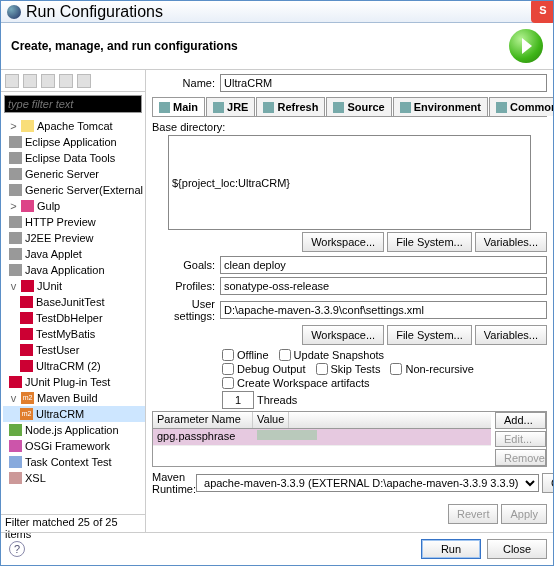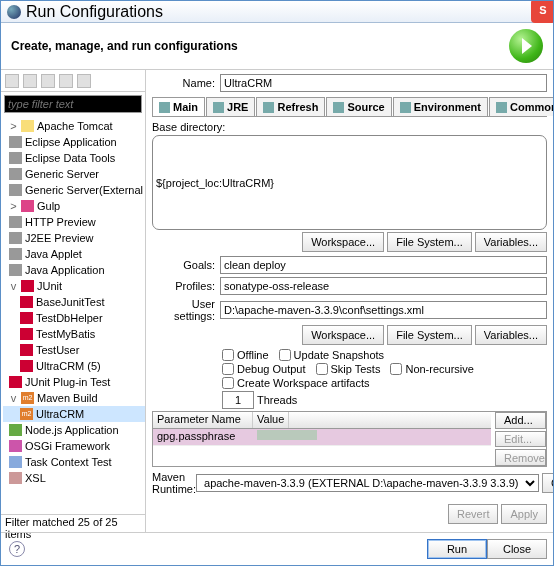--- a/index.html
+++ b/index.html
@@ -48,21 +48,21 @@
 .trow.sel { background:#e6c9e0; }
 .td { padding:1px 4px; }
 .td:first-child { width:100px; }
 .td.val { flex:1; }
 .mask { display:inline-block; width:60px; height:10px; background:#b9c9bb; }
 .sidebtns { width:55px; padding-left:4px; display:flex; flex-direction:column; gap:2px; }
 .anno { position:absolute; color:#e33; font-size:11px; pointer-events:none; }
 .arrow { position:absolute; width:170px; height:2px; background:#e33; transform-origin:left center; }
 .arrow::before { content:""; position:absolute; left:-2px; top:-4px; border-right:10px solid #e33; border-top:5px solid transparent; border-bottom:5px solid transparent; }
 .spacer { flex:1; }
-.bottom { border-top:1px solid #ccc; padding:6px; display:flex; justify-content:flex-end; }
+.bottom { border-top:1px solid #ccc; padding:6px; display:flex; justify-content:flex-end; gap:6px; }
 .bottom .btn { min-width:60px; justify-content:center; }
 .btn.def { border:1px solid #3573c7; box-shadow:inset 0 0 0 1px #9fc4f0; }
 .help { position:absolute; left:8px; bottom:8px; width:16px; height:16px; border:1px solid #88a; border-radius:50%; text-align:center; line-height:14px; color:#557; }
 .extlogo { position:absolute; right:-2px; top:-2px; width:24px; height:24px; background:#e7463a; border-radius:4px; color:#fff; font-weight:bold; text-align:center; line-height:22px; }
 select.inp { background:#fff; }
 .spin { width:32px; height:18px; border:1px solid #888; background:#fff; text-align:center; margin-right:3px; }
 </style>
 </head>
 <body>
 
@@ -146,21 +146,21 @@
         <div class="tn d1">
           <span class="ic ju"></span>
           <span>TestMyBatis</span>
         </div>
         <div class="tn d1">
           <span class="ic ju"></span>
           <span>TestUser</span>
         </div>
         <div class="tn d1">
           <span class="ic ju"></span>
-          <span>UltraCRM (5)</span>
+          <span>UltraCRM (2)</span>
         </div>
         <div class="tn d0">
           <span class="ic ju"></span>
           <span>JUnit Plug-in Test</span>
         </div>
         <div class="tn d0">
           <span class="ic tw">v</span>
           <span class="ic m2">m2</span>
           <span>Maven Build</span>
         </div>
@@ -215,21 +215,21 @@
           <span class="tic"></span>
           <span>Environment</span>
         </div>
         <div class="tab">
           <span class="tic"></span>
           <span>Common</span>
         </div>
       </div>
 
     <div>Base directory:</div>
-    <input class="inp" style="margin: 2px 0px; border-radius: 7px;" value="${project_loc:UltraCRM}">
+    <input class="inp" style="margin: 2px 16px;" value="${project_loc:UltraCRM}">
     <div class="btnrow">
       <div class="btn">Workspace...</div>
       <div class="btn">File System...</div>
       <div class="btn">Variables...</div>
     </div>
 
     <div class="row">
         <div class="lbl">Goals:</div>
         <input class="inp" value="clean deploy" style="">
       </div>

